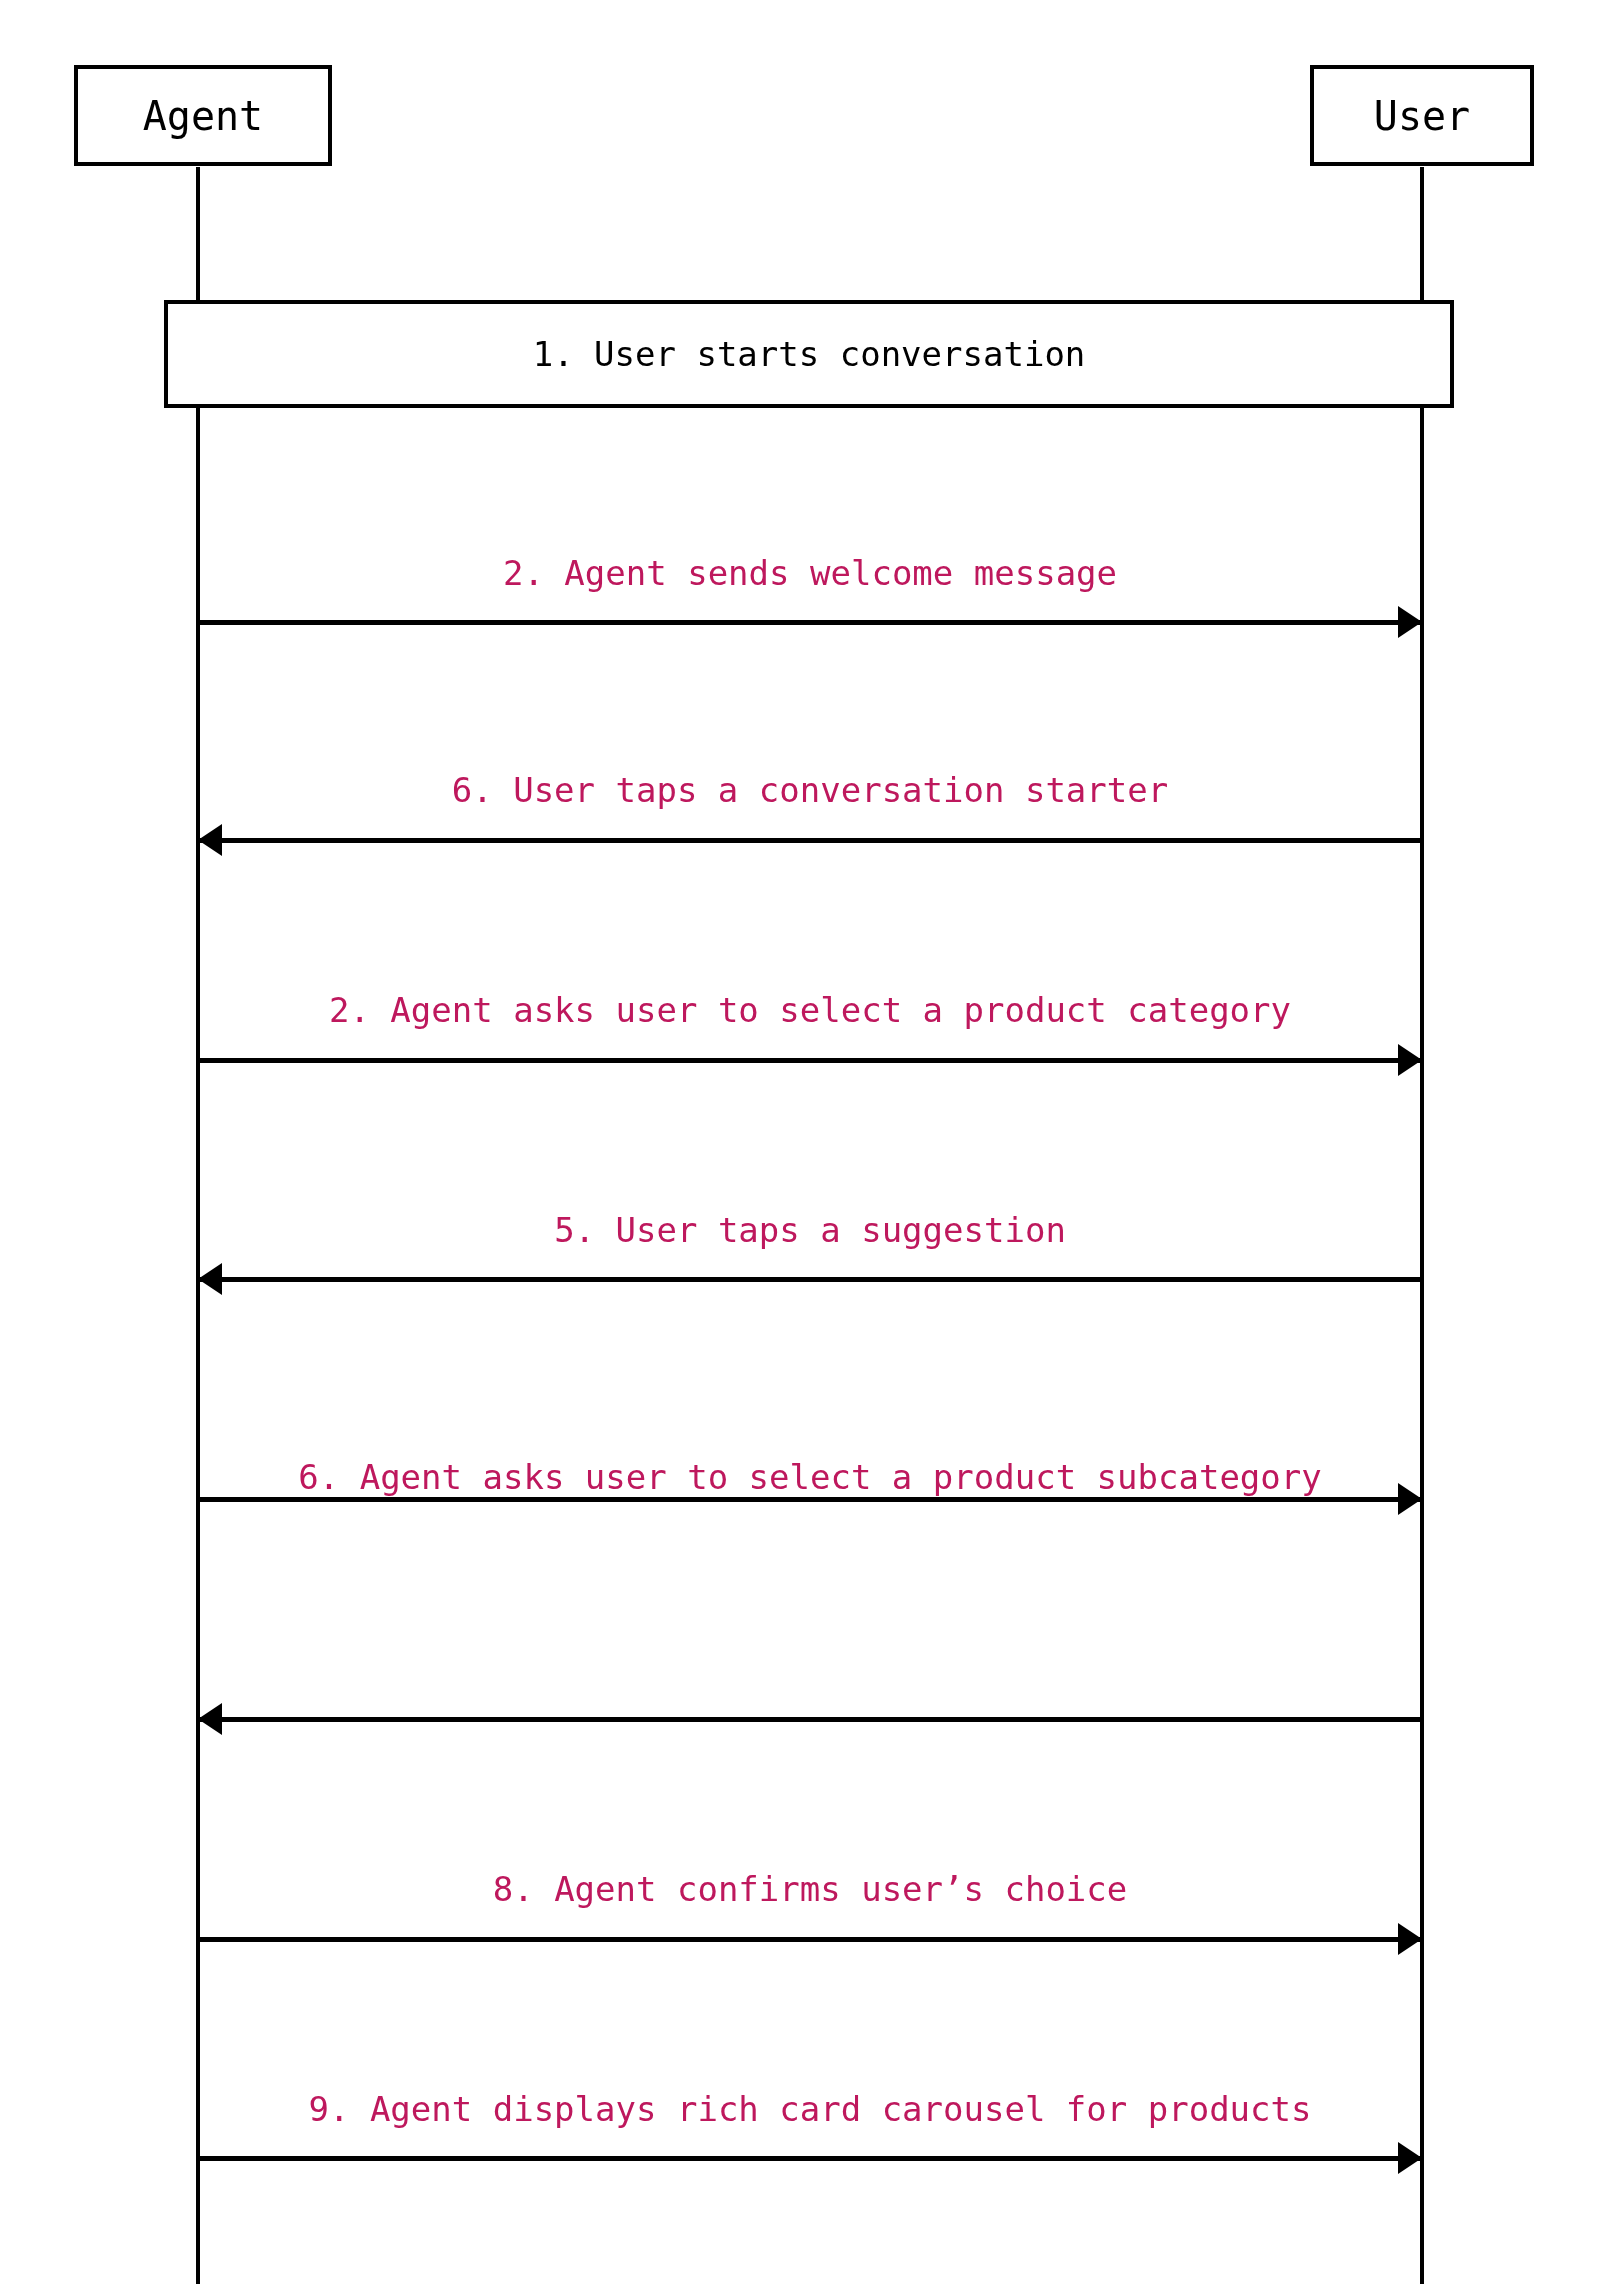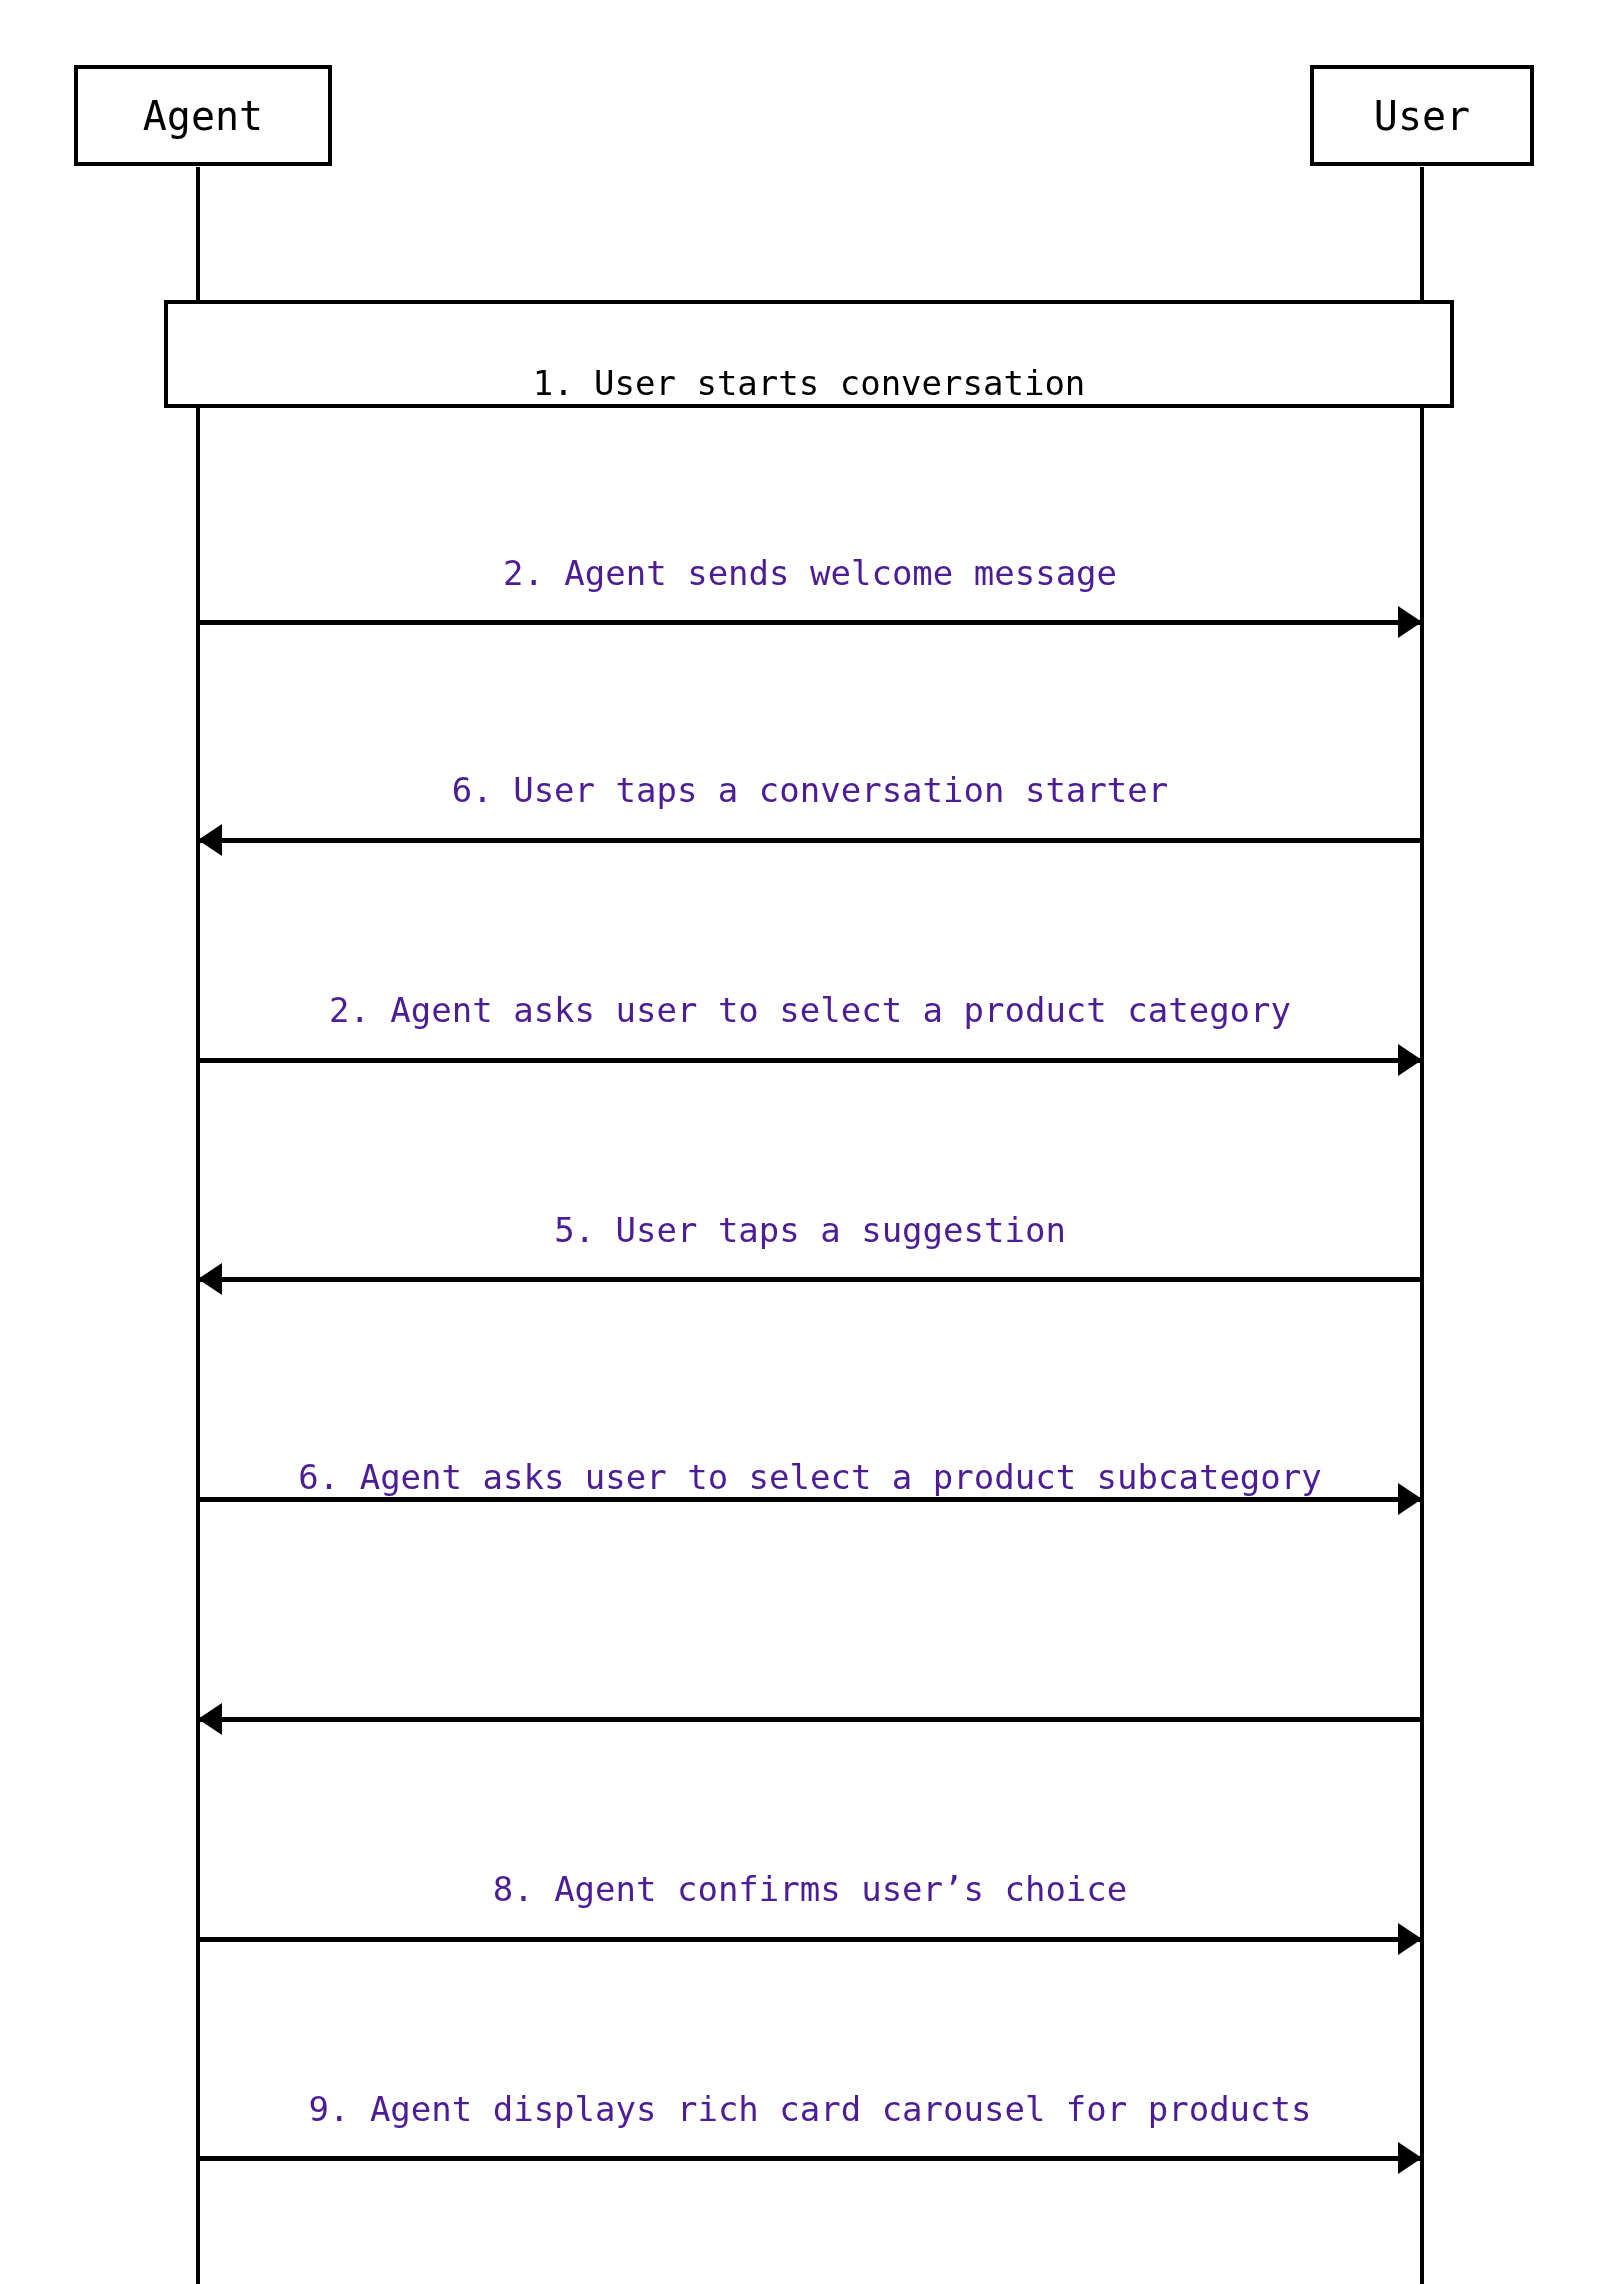--- a/index.html
+++ b/index.html
@@ -37,21 +37,21 @@
     background:#000000;
     z-index:1;
   }
   
   .note-box{
     position:absolute;
     box-sizing:border-box;
     border:4.1px solid #000000;
     background:#ffffff;
     display:flex;
-    align-items:flex-end;
+    align-items:center;
     justify-content:center;
     font-size:34px;
     line-height:1.25;
     white-space:nowrap;
     z-index:5;
   }
   
   .message{
     position:absolute;
     z-index:4;
@@ -78,21 +78,21 @@
     border-top:16px solid transparent;
     border-bottom:16px solid transparent;
     border-right:24px solid #000000;
   }
   .msg-label{
     position:absolute;
     font-size:34px;
     line-height:1.28;
     text-align:center;
     white-space:pre;
-    color:#4c1d95;
+    color:#be185d;
     z-index:4;
   }
 </style>
 </head>
 <body>
 
 <div id="diagram">
 
   <div class="lifeline" style="left:196px; top:167px; height:3032px;"></div>
   <div class="lifeline" style="left:1420px; top:167px; height:3032px;"></div>

